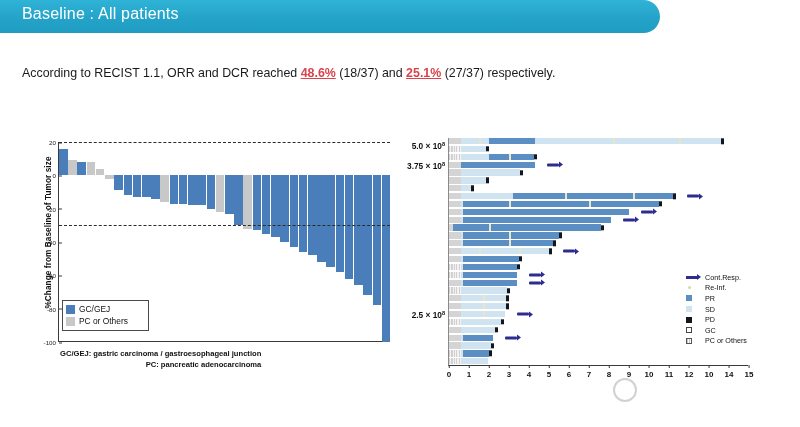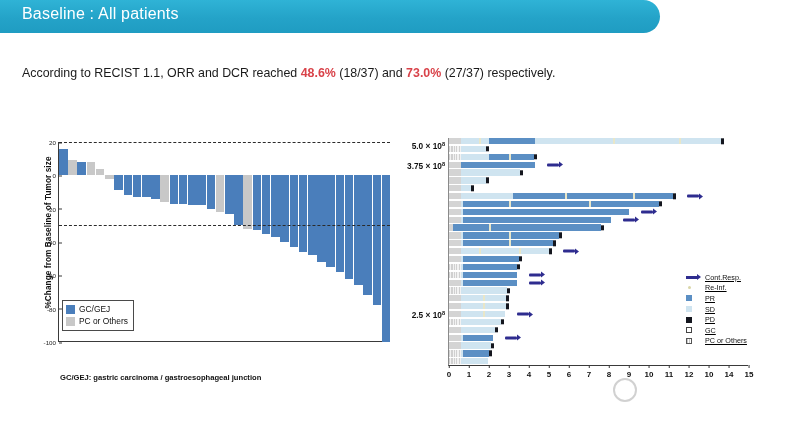--- a/index.html
+++ b/index.html
@@ -30,21 +30,21 @@
     letter-spacing: -0.4px; line-height: 15px;
   }
   .logo-sub {
     font-size: 6.6px; color: #4b8f4e; letter-spacing: 1.1px;
     line-height: 9px; text-align: right; padding-right: 1px;
   }
 
   
   .intro { position: absolute; left: 22px; top: 62px; width: 756px; }
   .intro p { font-size: 12.4px; color: #1a1a1a; line-height: 22px; white-space: nowrap; }
-  .hl { color: #d9434a; font-weight: bold; }
+  .hl { color: #d9434a; font-weight: bold; text-decoration: underline; }
 
   
   .wf { position: absolute; left: 14px; top: 132px; width: 390px; height: 250px; }
   .wf-ylabel {
     position: absolute; left: -56px; top: 96px; width: 180px;
     transform: rotate(-90deg); transform-origin: center;
     font-size: 8.2px; font-weight: bold; color: #111; text-align: center;
     letter-spacing: .1px;
   }
   .wf-plot {
@@ -60,26 +60,26 @@
     width: 3px; height: 1px; background: #3a3a3a;
   }
   .wf-dash {
     position: absolute; left: 0; width: 100%; height: 0;
     border-top: 1.4px dashed #2b2b2b;
   }
   .wf-bars { position: absolute; left: 0; top: 0; width: 100%; height: 100%; }
   .wf-bar { position: absolute; bottom: auto; }
   .wf-legend {
     position: absolute; left: 48px; top: 168px;
-    background: #fff; border: 1px solid #4a4a4a; padding: 2px 5px 3px 3px;
+    background: #fff; border: 1px solid #4a4a4a; padding: 2px 20px 3px 3px;
   }
   .wf-legend .row { display: flex; align-items: center; height: 12px; }
   .wf-legend .sw { width: 9px; height: 9px; margin-right: 4px; }
   .wf-legend .lb { font-size: 8.4px; color: #111; white-space: nowrap; }
-  .wf-notes { position: absolute; left: 46px; top: 240px; text-align: right; }
+  .wf-notes { position: absolute; left: 46px; top: 216px; text-align: right; }
   .wf-notes div {
     font-size: 7.6px; font-weight: bold; color: #111;
     line-height: 11px; white-space: nowrap;
   }
 
   
   .sw-chart { position: absolute; left: 410px; top: 134px; width: 382px; height: 252px; }
   .sw-plot {
     position: absolute; left: 38px; top: 4px; width: 300px; height: 228px;
     border-left: 1.1px solid #8a8a8a; border-bottom: 1.1px solid #3a3a3a;
@@ -118,21 +118,21 @@
     font-size: 8px; font-weight: bold; color: #111; padding-top: 5px;
   }
   .sw-xtick::before {
     content: ""; position: absolute; left: 50%; top: 0;
     width: 1px; height: 3px; background: #3a3a3a;
   }
   .sw-xlabel {
     position: absolute; left: 38px; top: 246px; width: 300px;
     text-align: center; font-size: 8.6px; font-weight: bold; color: #111;
   }
-  .sw-legend { position: absolute; left: 276px; top: 138px; text-decoration: underline; }
+  .sw-legend { position: absolute; left: 276px; top: 138px; }
   .sw-legend .row { display: flex; align-items: center; height: 10.6px; }
   .sw-legend .key {
     width: 14px; display: flex; align-items: center;
     justify-content: flex-start; margin-right: 5px;
   }
   .sw-legend .lb { font-size: 7.2px; color: #111; white-space: nowrap; }
   .k-box { width: 6px; height: 6px; }
   .k-pr { background: #5b8fc4; }
   .k-sd { background: #cfe4f0; }
   .k-pd { background: #14161e; }
@@ -166,21 +166,21 @@
 <body>
 
 <div id="slide">
 
   <div class="header-bar"></div>
   <div class="header-title">Baseline : All patients</div>
 
 
   <div class="intro">
     <p>
-      <span>According to RECIST 1.1, ORR and DCR reached </span><span class="hl">48.6%</span><span> (18/37) and </span><span class="hl">73.0%</span><span> (27/37) respectively.</span>
+      <span>According to RECIST 1.1, ORR and DCR reached </span><span class="hl">48.6%</span><span> (18/37) and </span><span class="hl">25.1%</span><span> (27/37) respectively.</span>
     </p>
   </div>
 
   <div class="wf">
     <div class="wf-ylabel">%Change from Baseline of Tumor size</div>
     <div class="wf-plot" id="wf-plot">
       <div class="wf-bars" id="wf-bars">
           <div class="wf-bar" style="left: 0px; width: 8.52222px; top: 6.66667px; height: 26.6667px; background: rgb(74, 126, 187);"></div>
           <div class="wf-bar" style="left: 9.22222px; width: 8.52222px; top: 18.3333px; height: 15px; background: rgb(200, 200, 200);"></div>
           <div class="wf-bar" style="left: 18.4444px; width: 8.52222px; top: 20px; height: 13.3333px; background: rgb(74, 126, 187);"></div>
@@ -235,20 +235,21 @@
         <span class="lb">GC/GEJ</span>
       </div>
       <div class="row">
         <span class="sw" style="background:#c8c8c8"></span>
         <span class="lb">PC or Others</span>
       </div>
     </div>
 
     <div class="wf-notes">
       <div>GC/GEJ:  gastric carcinoma / gastroesophageal junction</div>
+      <div>PC:  pancreatic adenocarcinoma</div>
     </div>
   </div>
 
   <div class="sw-chart">
     <div class="sw-plot" id="sw-plot">
         <div class="sw-xtick" style="left: 0px;">0</div>
         <div class="sw-xtick" style="left: 20px;">1</div>
         <div class="sw-xtick" style="left: 40px;">2</div>
         <div class="sw-xtick" style="left: 60px;">3</div>
         <div class="sw-xtick" style="left: 80px;">4</div>

